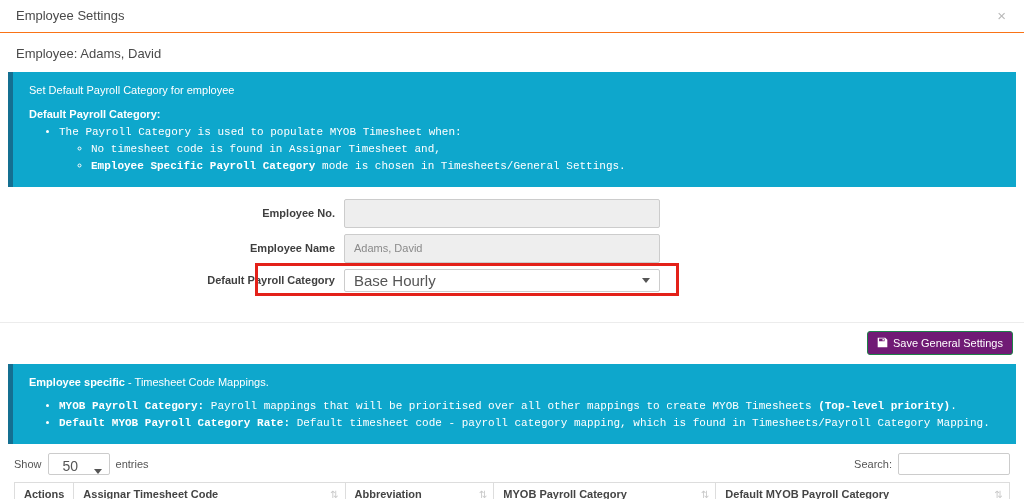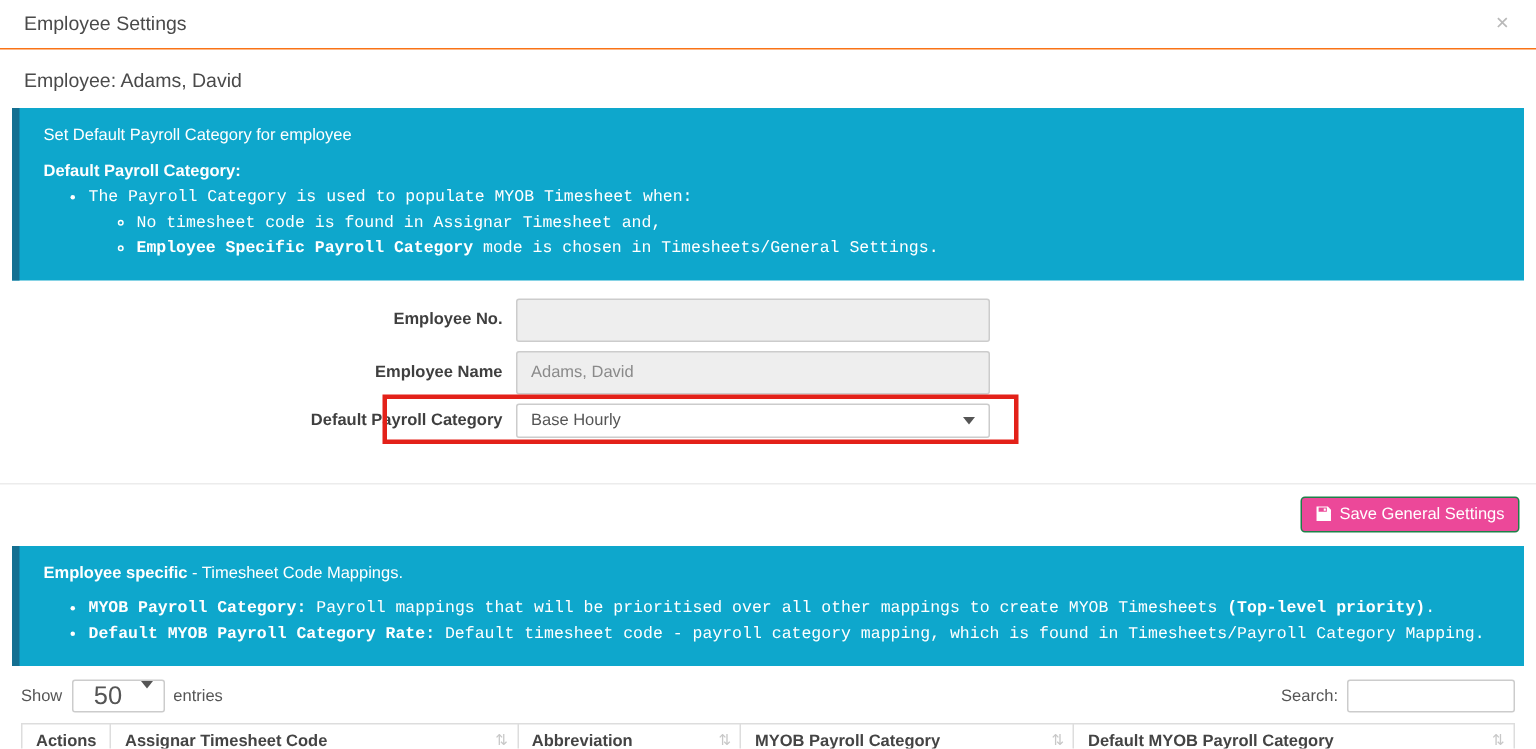--- a/index.html
+++ b/index.html
@@ -50,53 +50,53 @@
   .form-control {
     width: 316px; height: 29px;
     border: 1px solid #cccccc; border-radius: 2px;
     background: #eeeeee; color: #8a8a8a;
     font-size: 11px; padding: 0 9px;
     font-family: "Liberation Sans", "DejaVu Sans", sans-serif;
   }
   .select-box {
     width: 316px; height: 23px; background: #ffffff;
     border: 1px solid #cccccc; border-radius: 2px;
-    font-size: 11px; color: #555;
+    font-size: 15px; color: #555;
     display: flex; align-items: center; justify-content: space-between;
     padding: 0 9px; cursor: pointer;
   }
   .caret-down {
     width: 0; height: 0;
     border-left: 4px solid transparent; border-right: 4px solid transparent;
     border-top: 5px solid #555;
   }
   .highlight-box {
     position: absolute; pointer-events: none;
     border: 3px solid #e32119; z-index: 5;
   }
   .hl-form { left: 247px; top: -6px; width: 424px; height: 33px; }
   
   .divider { border-top: 1px solid #ececec; margin-top: 30px; }
   .save-row { text-align: right; padding: 8px 11px 9px 0; }
   .btn-success {
-    background: #ec4899; color: #fff; border: 1px solid #1d8148; border-radius: 3px;
+    background: #701a75; color: #fff; border: 1px solid #1d8148; border-radius: 3px;
     font-size: 11px; padding: 5px 9px; cursor: pointer;
     display: inline-flex; align-items: center; gap: 5px;
     font-family: "Liberation Sans", "DejaVu Sans", sans-serif;
   }
   
   .table-controls {
     display: flex; justify-content: space-between; align-items: center;
     padding: 9px 14px 5px 14px; font-size: 11px; color: #555;
   }
   .show-entries { display: flex; align-items: center; gap: 6px; }
   .mini-select {
     width: 62px; height: 22px; border: 1px solid #cccccc; border-radius: 2px;
-    background: #fff; display: flex; align-items: flex-start; justify-content: space-between;
-    padding: 0 7px 0 14px; font-size: 17px; color: #555; cursor: pointer;
+    background: #fff; display: flex; align-items: flex-end; justify-content: space-between;
+    padding: 0 7px 0 14px; font-size: 14px; color: #555; cursor: pointer;
   }
   .mini-caret {
     width: 0; height: 0;
     border-left: 4px solid transparent; border-right: 4px solid transparent;
     border-top: 5px solid #555;
   }
   .search-wrap { display: flex; align-items: center; gap: 6px; }
   .search-input {
     width: 112px; height: 22px; border: 1px solid #cccccc; border-radius: 2px;
     font-size: 11px; padding: 0 6px; background: #fff;

